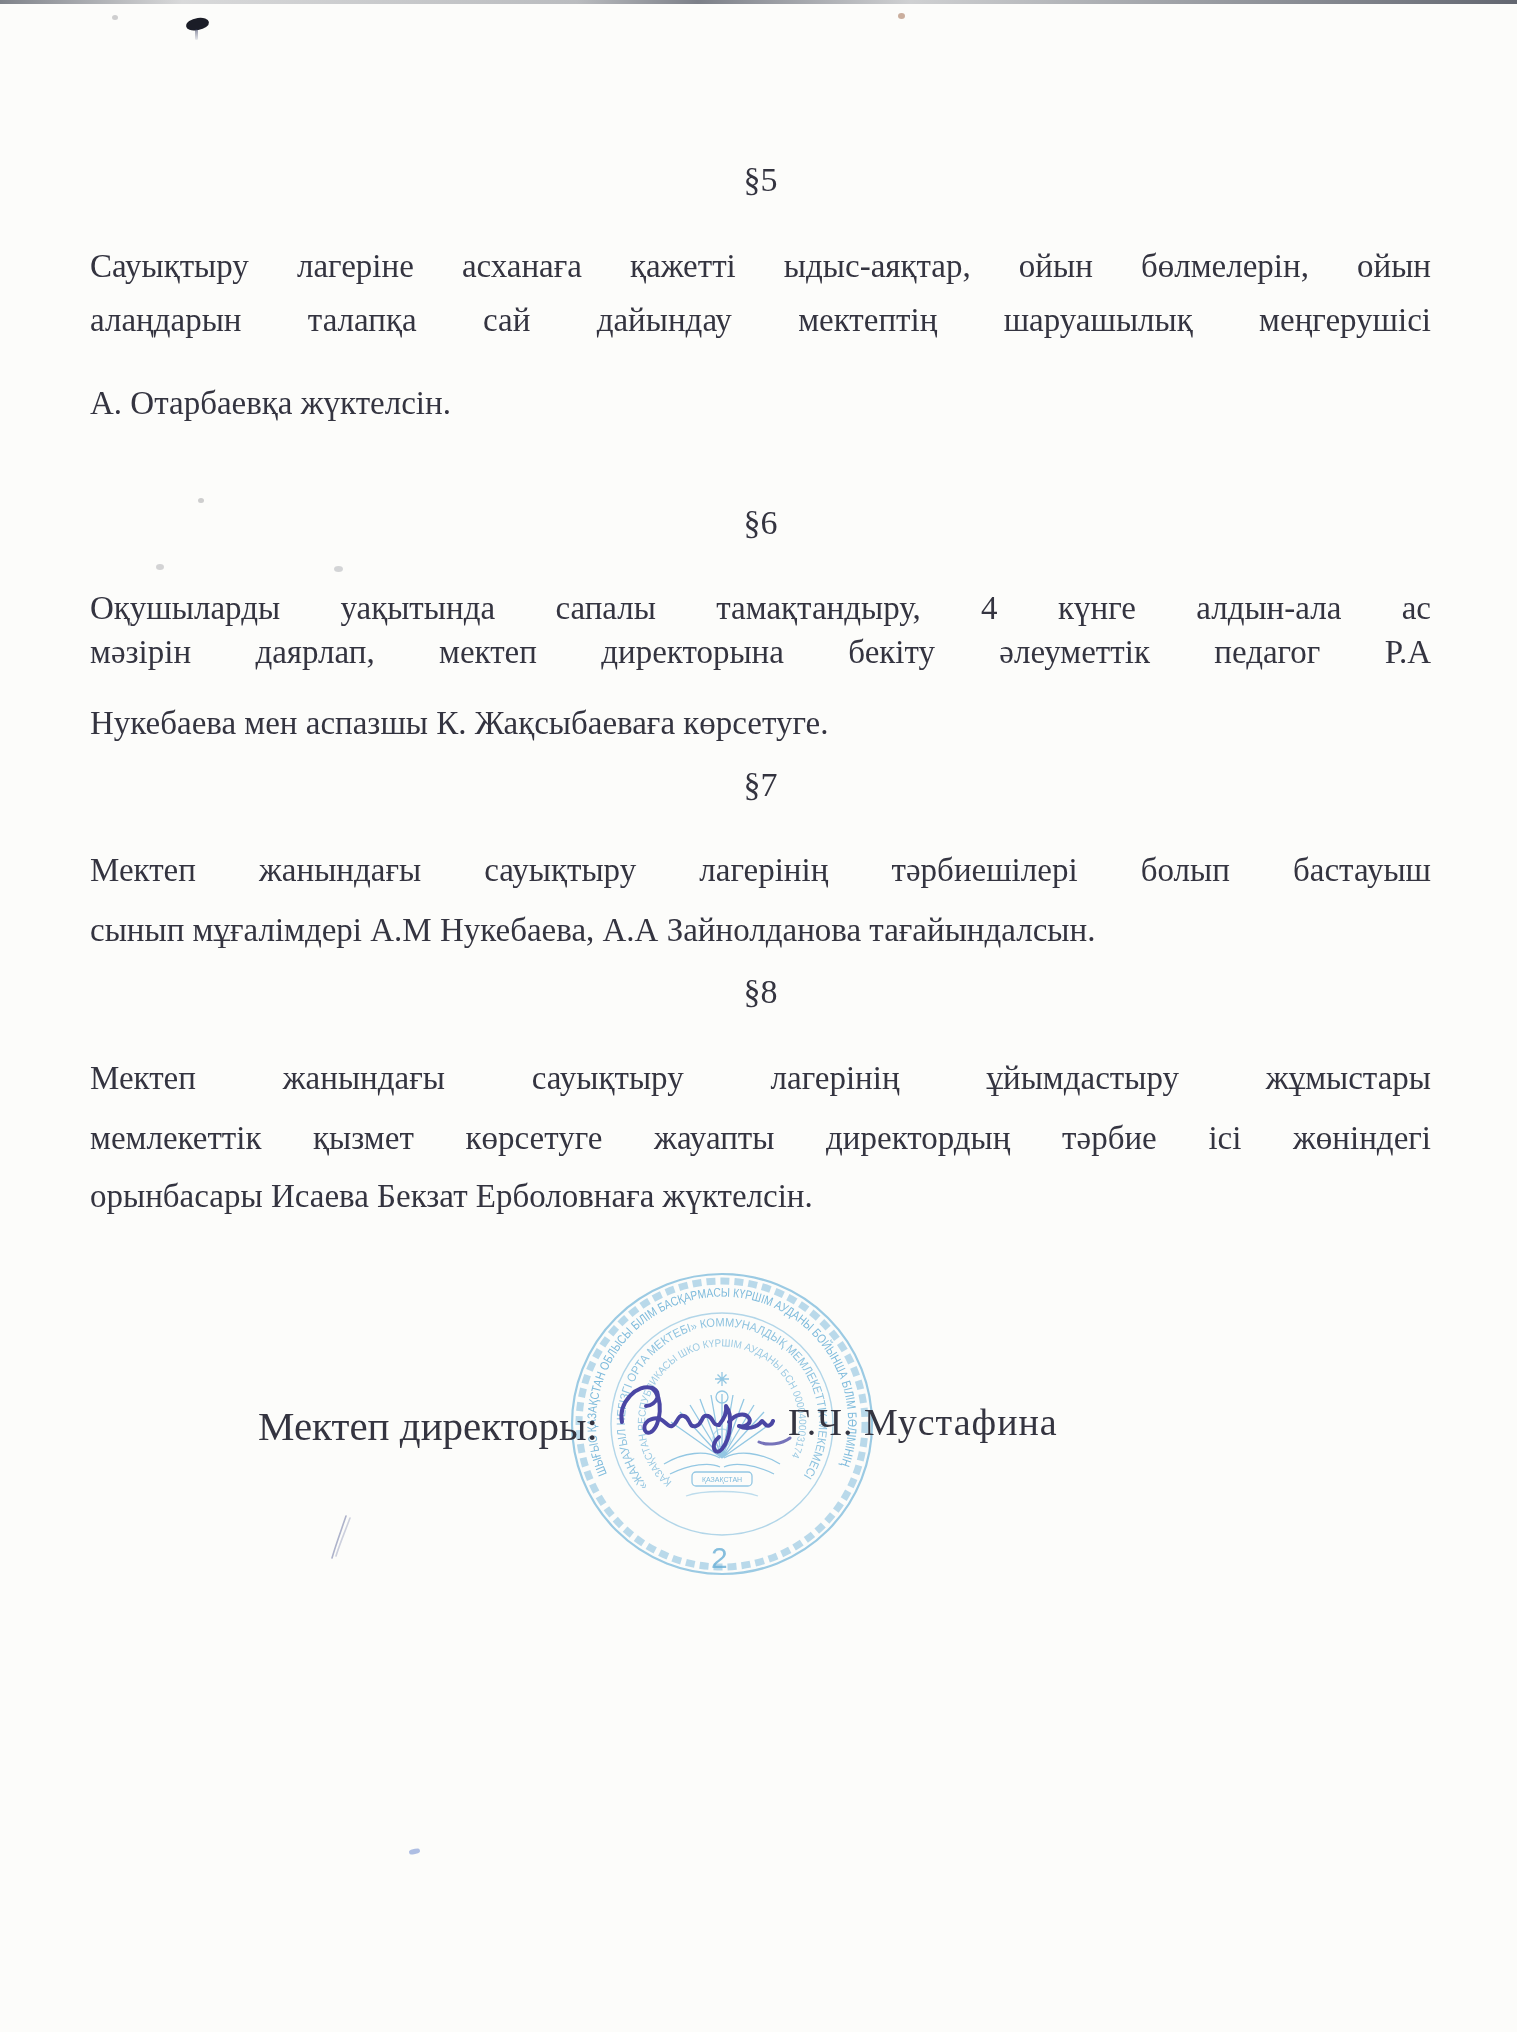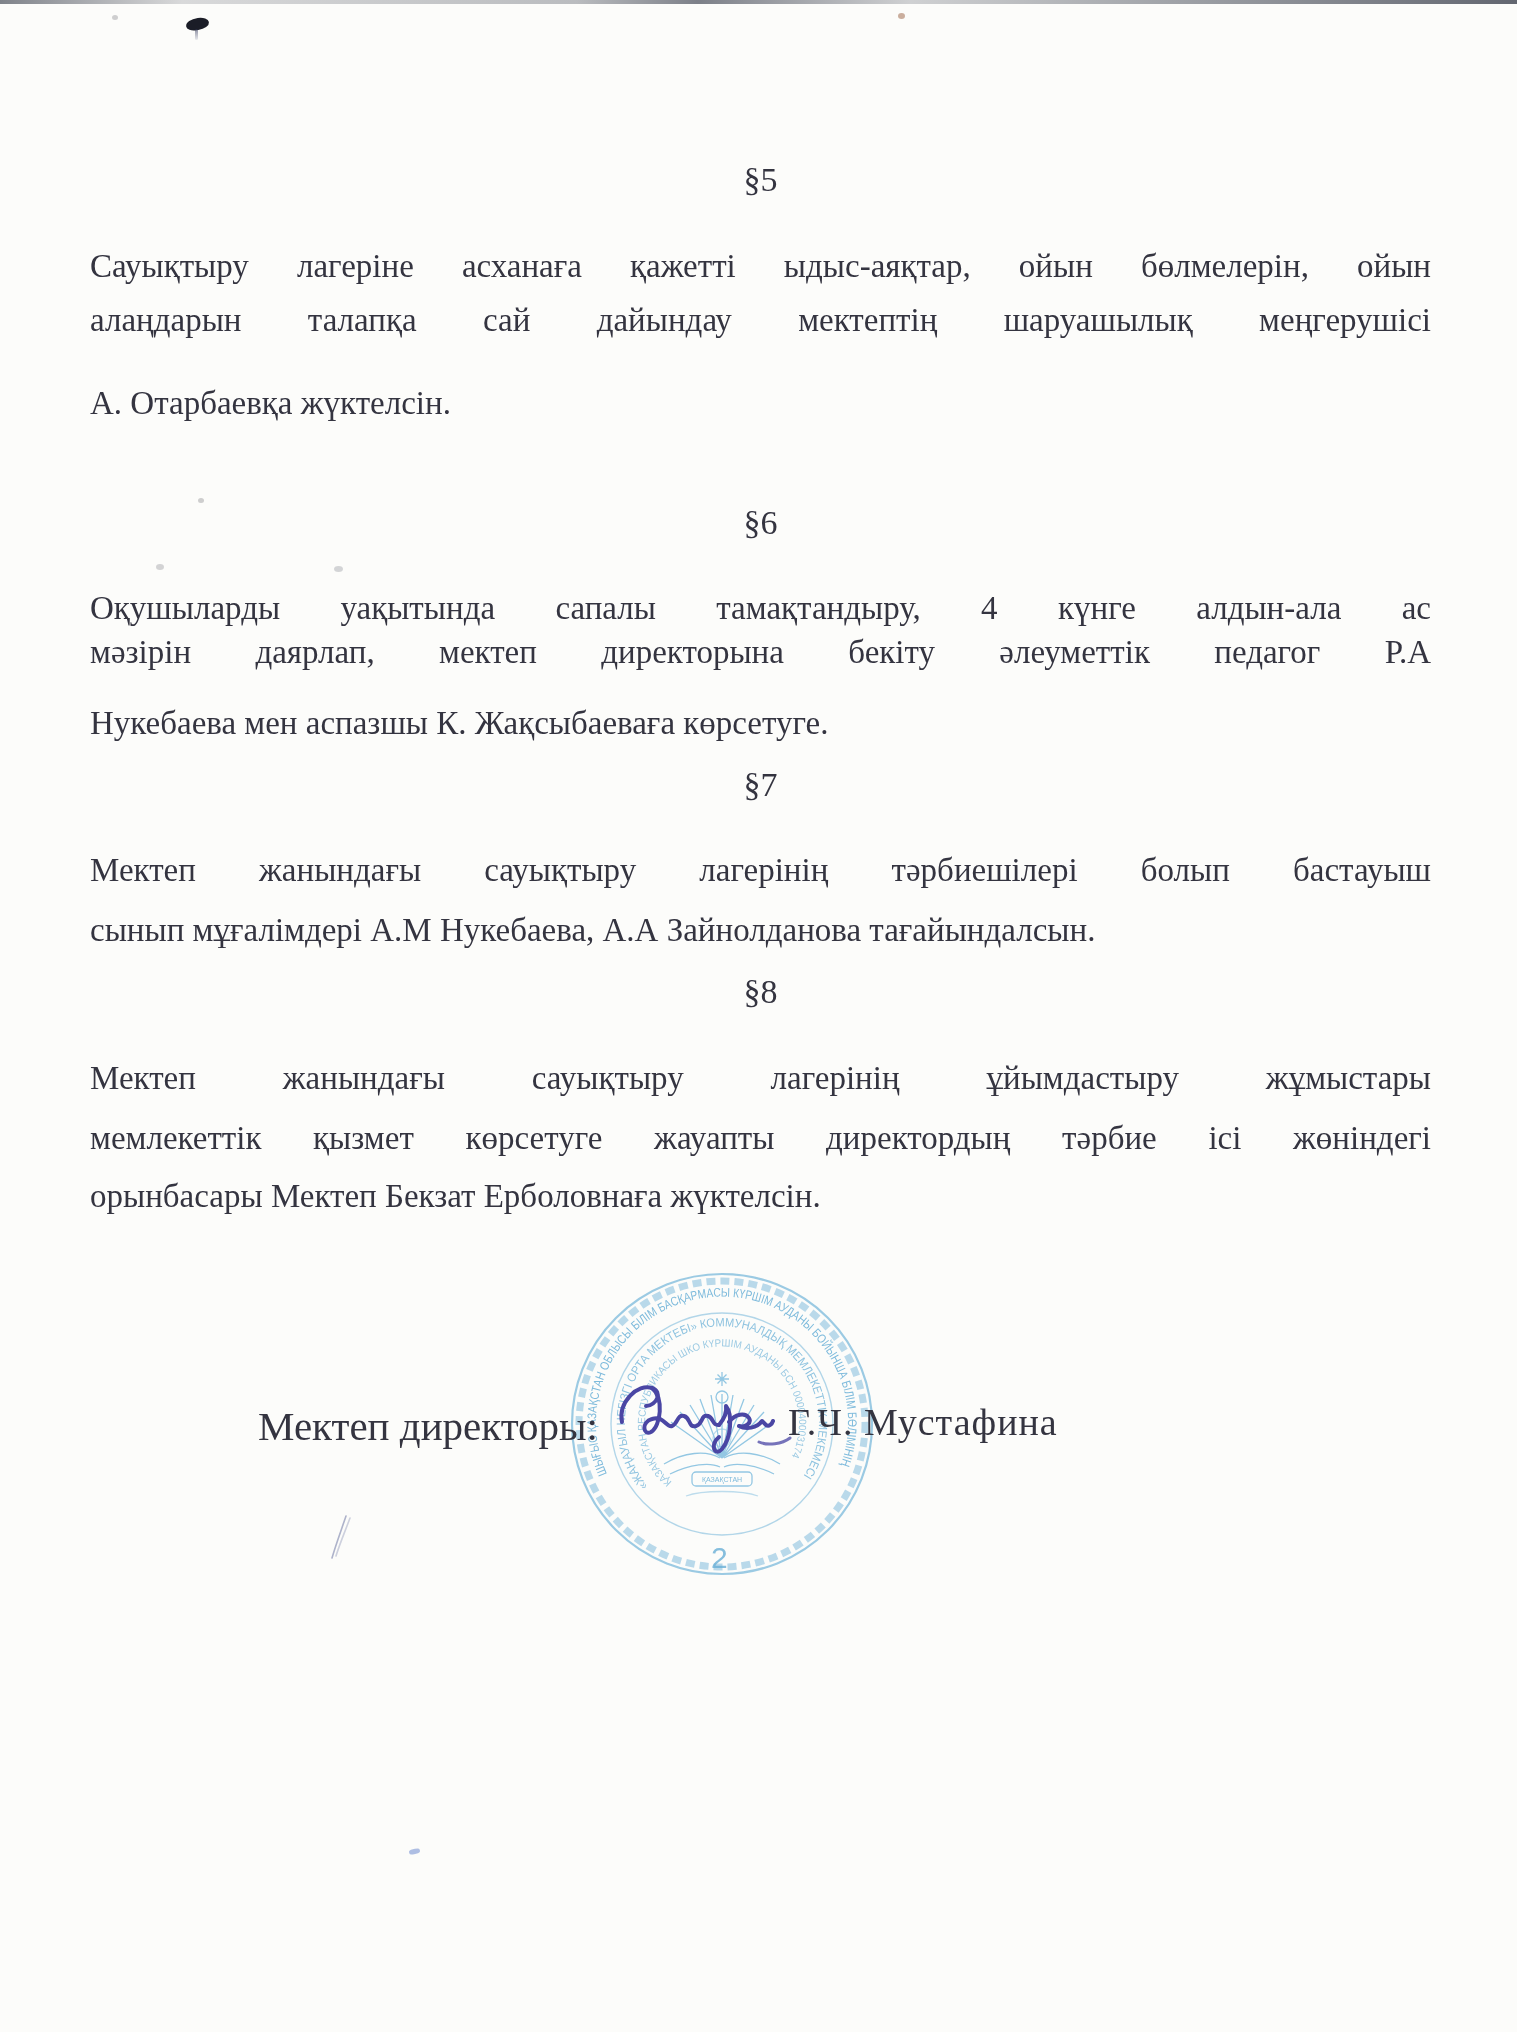--- a/index.html
+++ b/index.html
@@ -74,21 +74,21 @@
 <div class="para-line just" style="top:622px">мәзірін даярлап, мектеп директорына бекіту  әлеуметтік педагог Р.А</div>
 <div class="para-line" style="top:693px">Нукебаева мен аспазшы К. Жақсыбаеваға  көрсетуге.</div>
 
 <div class="heading" style="top:765px">§7</div>
 <div class="para-line just" style="top:840px">Мектеп жанындағы сауықтыру лагерінің тәрбиешілері болып бастауыш</div>
 <div class="para-line" style="top:900px">сынып мұғалімдері  А.М Нукебаева, А.А Зайнолданова тағайындалсын.</div>
 
 <div class="heading" style="top:972px">§8</div>
 <div class="para-line just" style="top:1048px">Мектеп жанындағы сауықтыру лагерінің ұйымдастыру жұмыстары</div>
 <div class="para-line just" style="top:1108px">мемлекеттік қызмет көрсетуге жауапты директордың тәрбие ісі жөніндегі</div>
-<div class="para-line" style="top:1166px">орынбасары  Мектеп Бекзат Ерболовнаға жүктелсін.</div>
+<div class="para-line" style="top:1166px">орынбасары  Исаева Бекзат Ерболовнаға жүктелсін.</div>
 
 <svg class="stamp-svg" width="316" height="320" viewBox="0 0 316 320">
   <g stroke="#58a7d3" fill="none">
     <circle cx="158" cy="158" r="150" stroke-width="2.2" opacity="0.65"></circle>
     <circle cx="158" cy="158" r="143" stroke-width="7" stroke-dasharray="9 5" opacity="0.45"></circle>
     <circle cx="158" cy="158" r="111" stroke-width="1.4" opacity="0.5"></circle>
   </g>
   <defs>
     <path id="arcOuter" d="M 43 208 A 126 126 0 1 1 273 208"></path>
     <path id="arcMiddle" d="M 84 220 A 97 97 0 1 1 232 220"></path>

